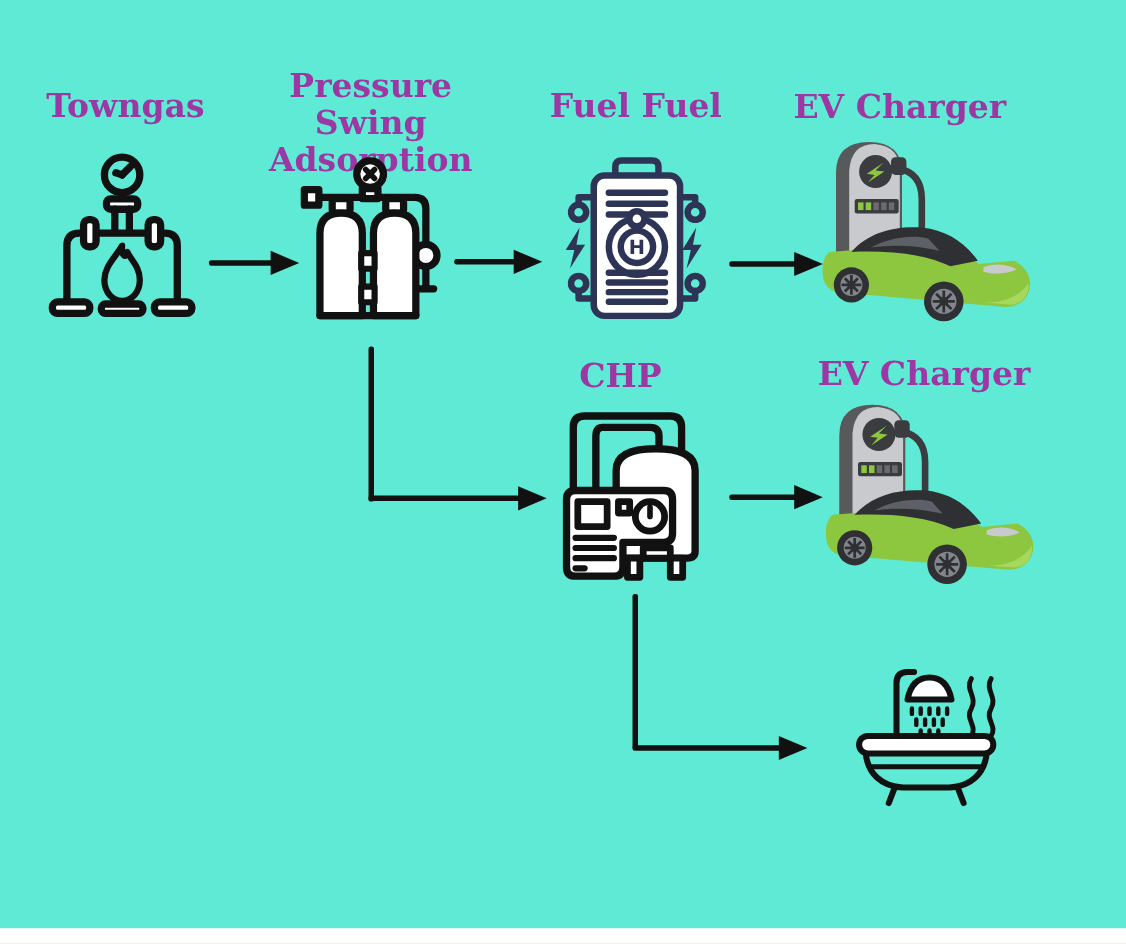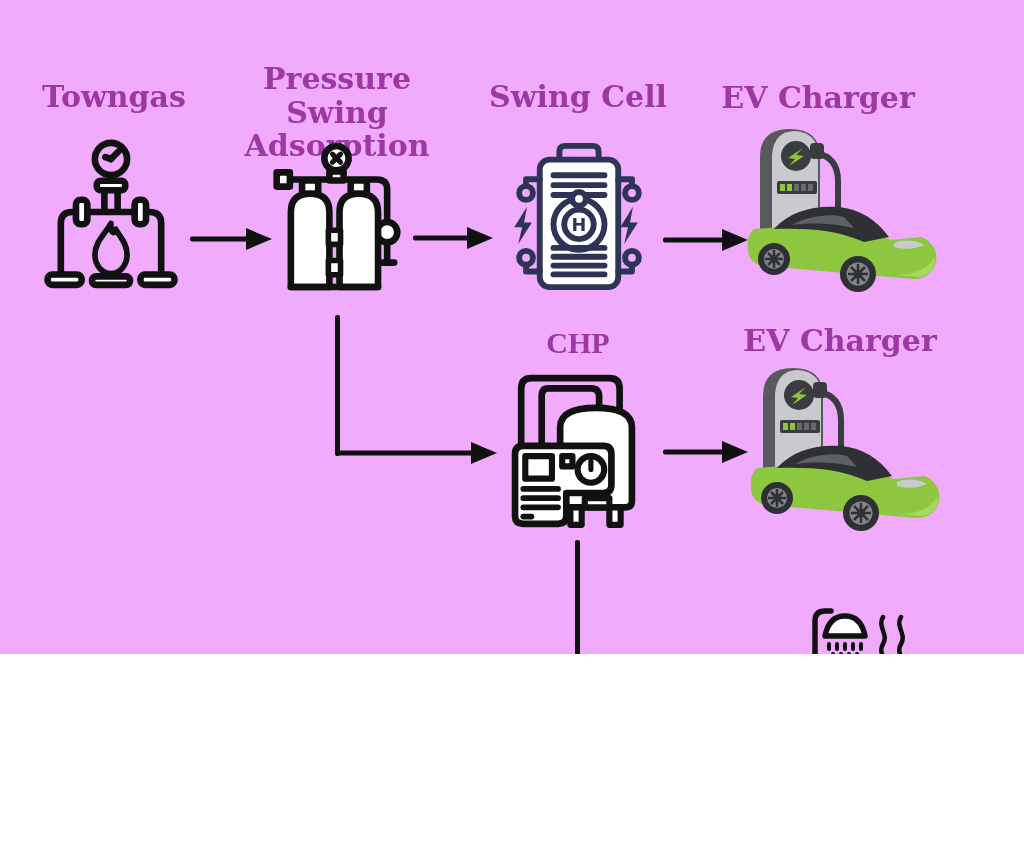--- a/index.html
+++ b/index.html
@@ -1,19 +1,19 @@
 <!DOCTYPE html>
 <html><head>
 <meta charset="utf-8">
 <style>
   html,body{margin:0;padding:0;background:#ffffff;}
   .canvas{
     position:relative;
-    width:1024px;height:654px;
-    background:#f0abfc;
+    width:1024px;height:844px;
+    background:#5eead4;
     font-family:"DejaVu Serif","Liberation Serif",serif;
     overflow:hidden;
   }
   .node-label{
     position:absolute;
     color:#9c37a3;
     font-size:30px;
     font-weight:600;
     text-align:center;
     line-height:1.12;
@@ -86,21 +86,21 @@
           <circle cx="114" cy="151" r="4" fill="#2f3033"></circle>
         </g>
       </symbol>
     </defs>
   </svg>
 
   <div class="node-label" style="left:14px;top:80px;width:200px;">Towngas</div>
 
   <div class="node-label" style="left:212px;top:62px;width:250px;">Pressure Swing Adsorption</div>
 
-  <div class="node-label" style="left:478px;top:80px;width:200px;">Swing Cell</div>
+  <div class="node-label" style="left:478px;top:80px;width:200px;">Fuel Fuel</div>
 
   <div class="node-label" style="left:718px;top:81px;width:200px;">EV Charger</div>
 
   <svg class="icon" style="left:40px;top:133px;" width="142" height="158" viewBox="0 0 150 160">
     <g fill="none" stroke="#111111" stroke-width="7" stroke-linecap="round" stroke-linejoin="round">
       <circle cx="75" cy="24" r="17"></circle>
       <path d="M75 24 L83 16"></path>
       <path d="M75 24 L69 22"></path>
       <path d="M75 41 L75 47"></path>
       <rect x="60" y="47" width="30" height="10" rx="4" fill="#ffffff"></rect>
@@ -173,21 +173,21 @@
     <div class="shaft"></div>
       <div class="head"></div>
   </div>
 
   <div class="vline" style="left:335px;top:315px;height:141px;"></div>
   <div class="arrow" style="left:335px;top:441px;width:162px;">
     <div class="shaft"></div>
       <div class="head"></div>
   </div>
 
-  <div class="node-label" style="left:478px;top:326px;width:200px;font-family:Liberation Serif, serif;">CHP</div>
+  <div class="node-label" style="left:464px;top:326px;width:200px;">CHP</div>
   <div class="node-label" style="left:740px;top:324px;width:200px;">EV Charger</div>
 
   <svg class="icon" style="left:502px;top:370px;" width="145" height="162" viewBox="0 0 140 158">
     <g fill="none" stroke="#111111" stroke-width="6.5" stroke-linecap="round" stroke-linejoin="round">
       <path d="M114 40 L114 18 Q114 8 104 8 L28 8 Q18 8 18 18 L18 74"></path>
       <path d="M94 40 L94 26 Q94 18 86 18 L44 18 Q38 18 38 26 L38 74"></path>
       <path d="M56 128 L56 56 Q56 37 91 37 Q126 37 126 56 L126 128 Q126 134 119 134 L63 134 Q56 134 56 128 Z" fill="#ffffff"></path>
       <rect x="66" y="134" width="11" height="17" fill="#ffffff" stroke-width="6"></rect>
       <rect x="104" y="134" width="11" height="17" fill="#ffffff" stroke-width="6"></rect>
       <rect x="80" y="125" width="24" height="9" fill="#ffffff" stroke-width="6"></rect>

